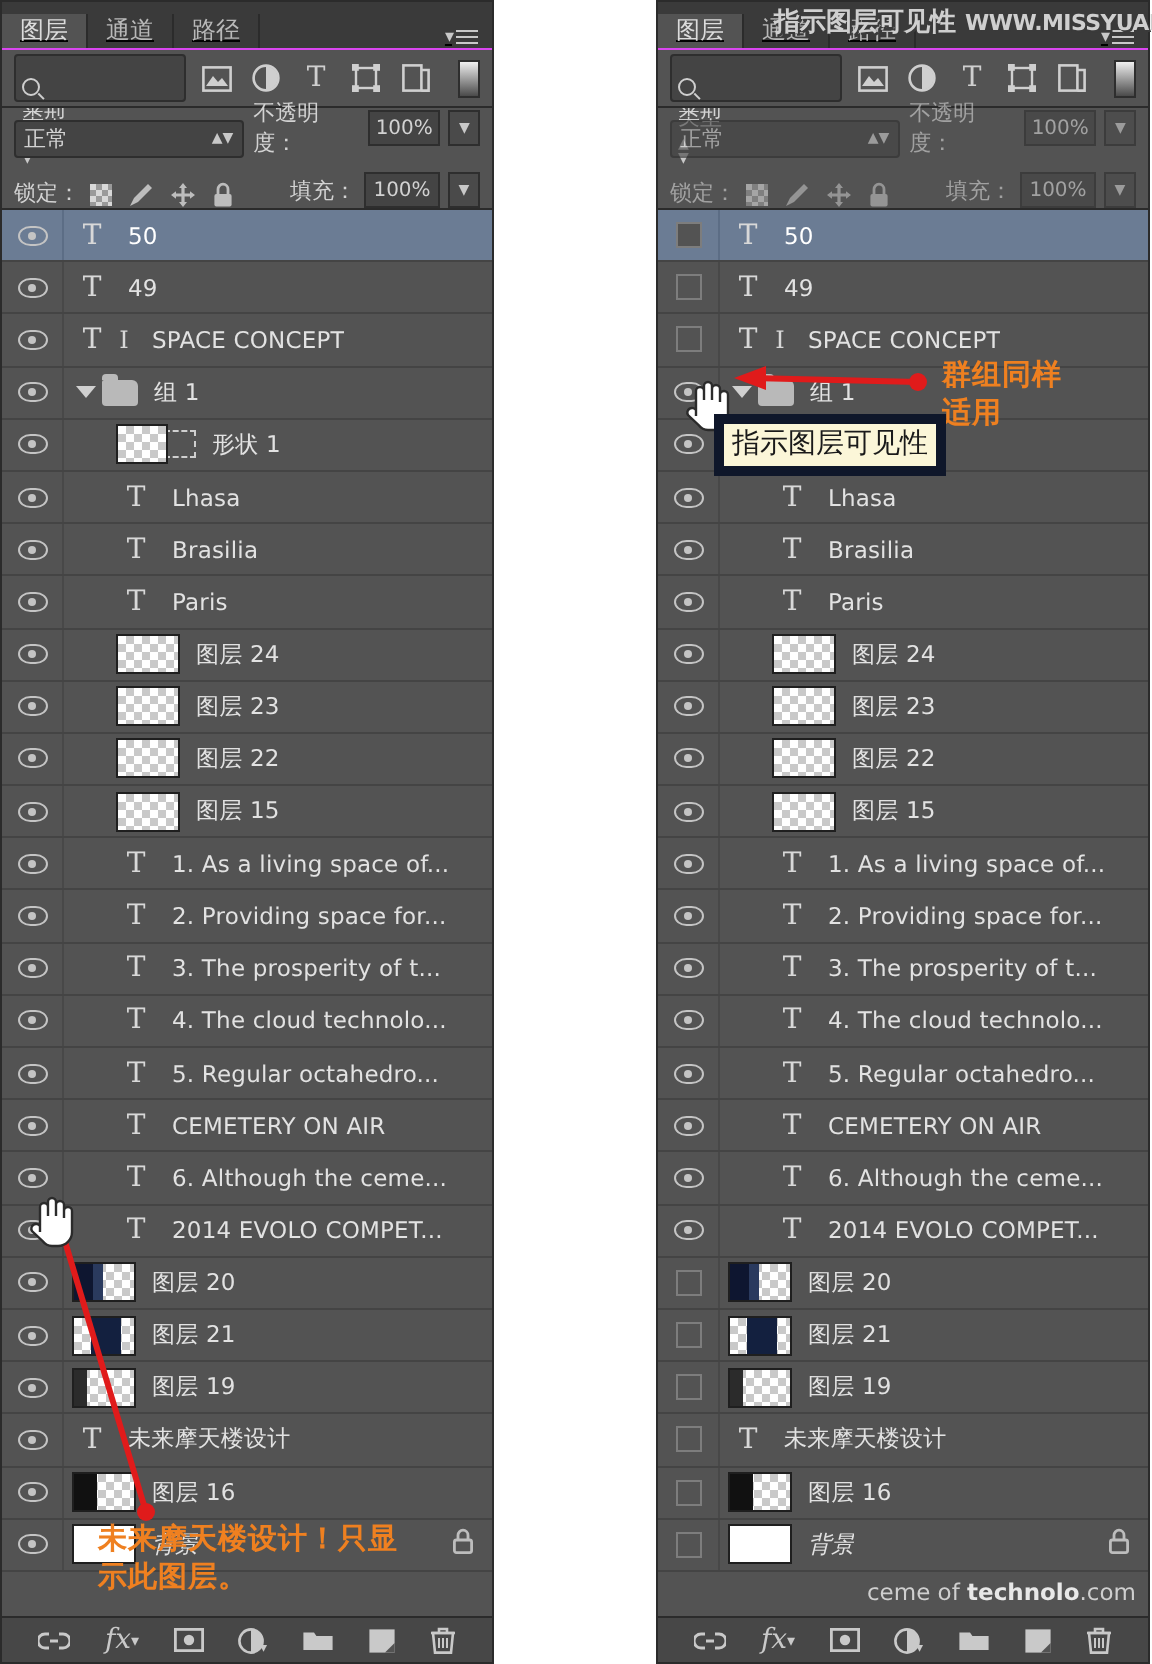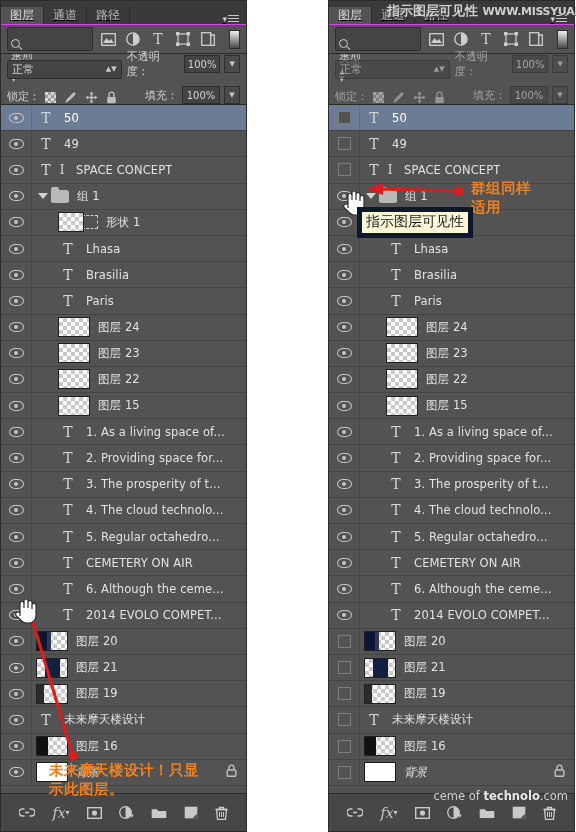--- a/index.html
+++ b/index.html
@@ -233,21 +233,21 @@
     letter-spacing: .1px;
   }
   .row.selected .lname { color:#fff; }
   .lockbadge {
     margin-left:auto; margin-right: 9px;
     color:#bdbdbd; font-size: 12px;
   }
 
   
   .bottombar {
-    height: 38px;
+    height: 23px;
     background: #474747;
     border-top: 1px solid #2b2b2b;
     display:flex; align-items:center; justify-content:center;
     gap: 17px;
     flex:none;
     color:#c9c9c9;
     font-size: 13px;
   }
   .bicon { display:flex; align-items:center; justify-content:center; height: 100%; }
 

